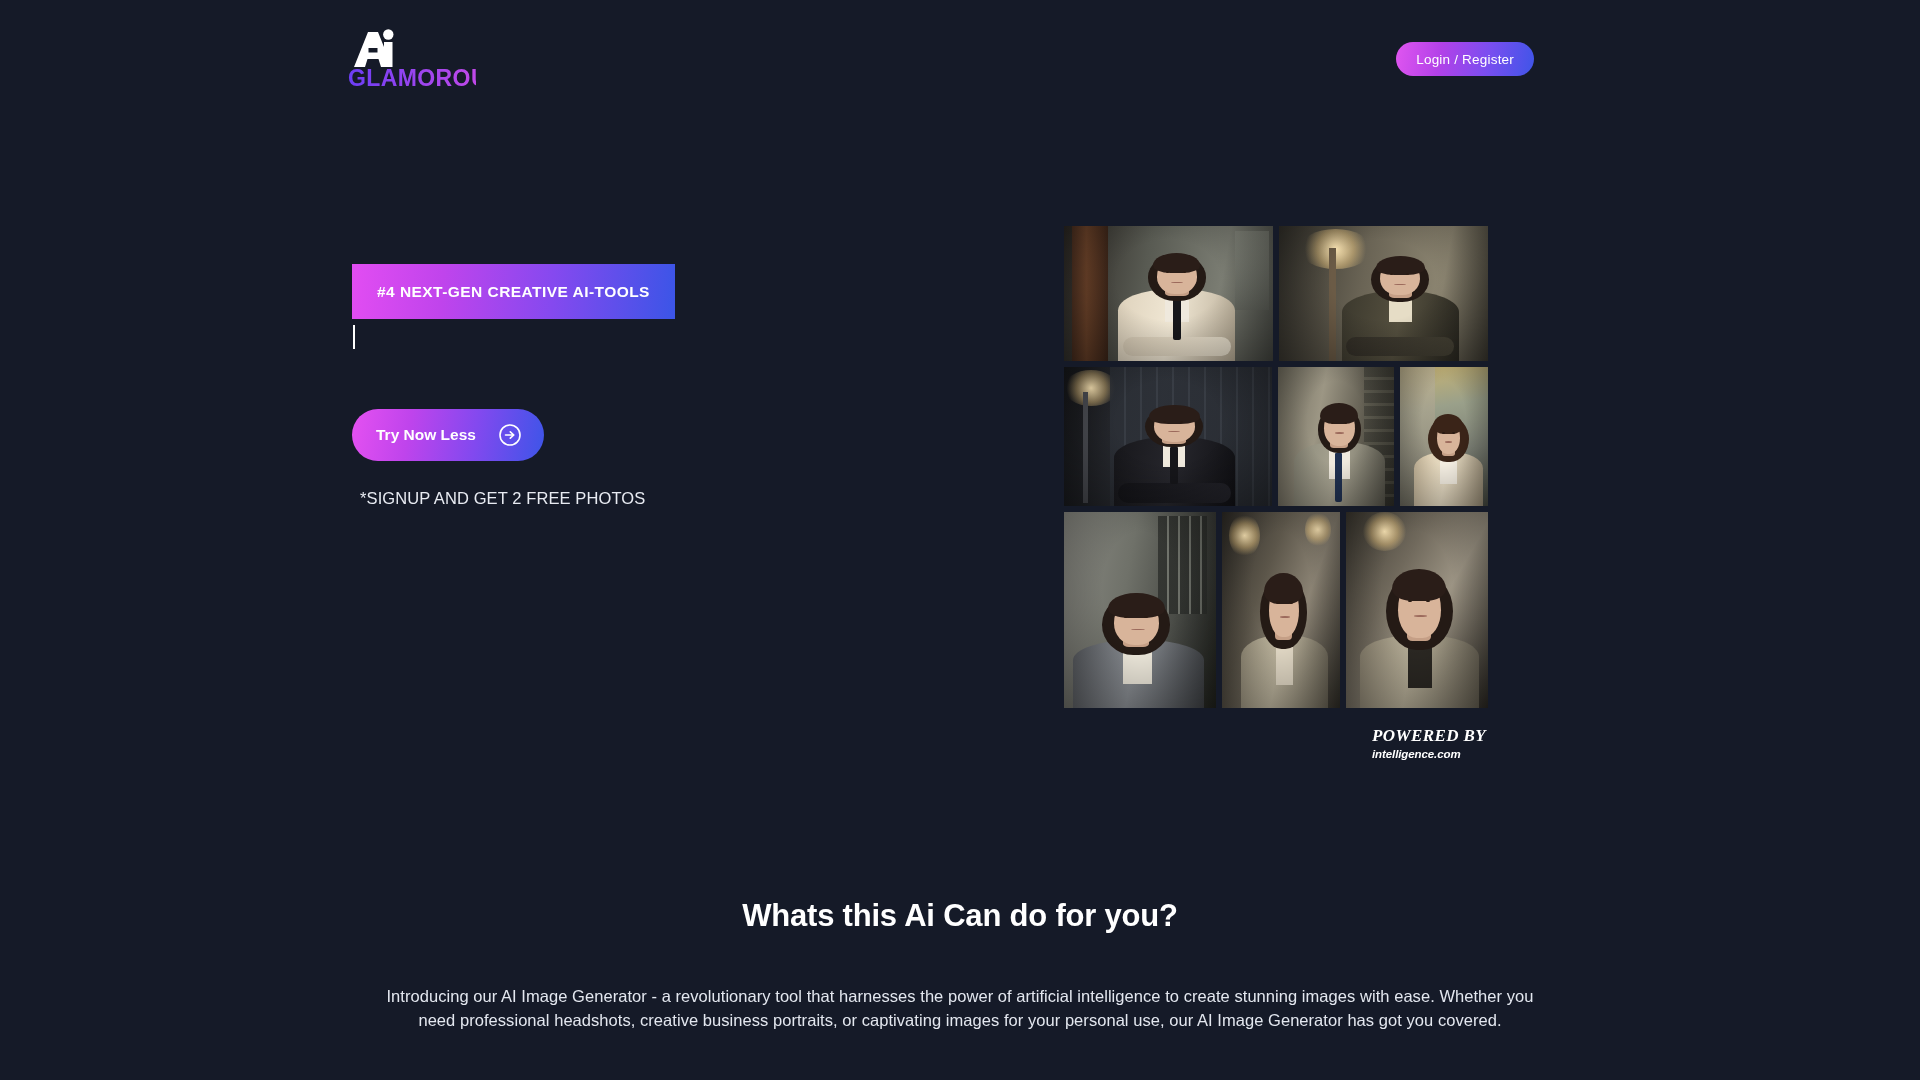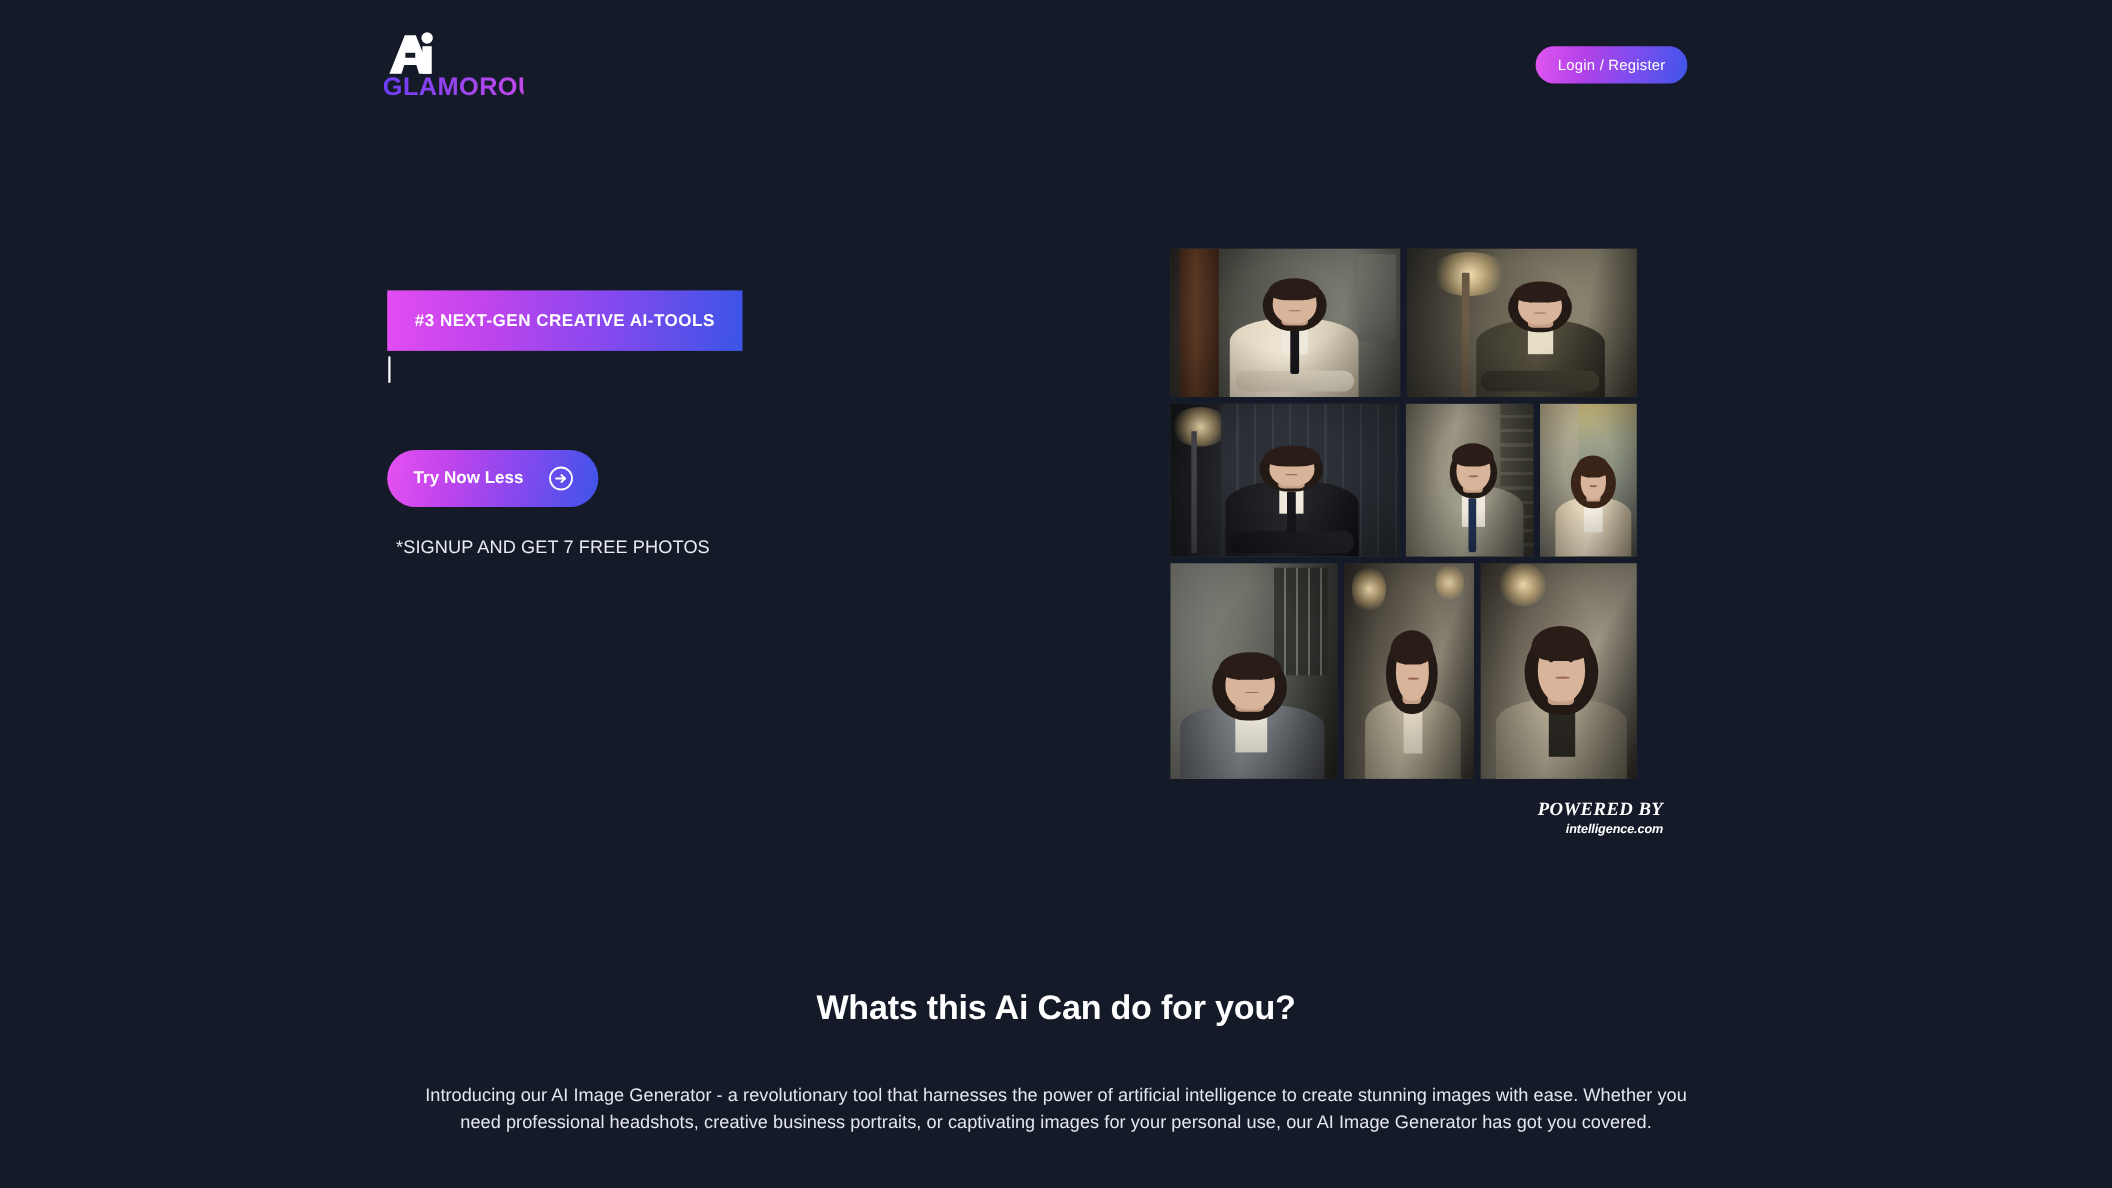--- a/index.html
+++ b/index.html
@@ -203,21 +203,21 @@
           background: radial-gradient(circle, #ffe9b8 0%, rgba(255,216,140,0.45) 45%, rgba(255,216,140,0) 75%); }
   .pole { position: absolute; background: #6b5b46; }
   .blinds { position: absolute; }
   .door { position: absolute; background: linear-gradient(90deg,#4b2f20,#6b4229 40%,#3a2418); }
 
   
   .powered {
     position: absolute;
     left: 1372px;
     top: 726px;
-    text-align: right;
+    text-align: left;
     width: 140px;
   }
   .powered-top {
     color: #ffffff;
     font-family: "Liberation Serif", serif;
     font-size: 17px;
     font-weight: 700;
     font-style: italic;
     letter-spacing: 0.4px;
     line-height: 20px;
@@ -284,34 +284,34 @@
 
         <text x="0" y="64" font-family="Liberation Sans, sans-serif" font-size="23" font-weight="700" letter-spacing="0.4" fill="url(#gword)">GLAMOROUS</text>
       </svg>
     </a>
 
 
     <button class="login-btn">Login / Register</button>
   </div>
 
   <div class="hero-left">
-    <div class="badge">#3 NEXT-GEN CREATIVE AI-TOOLS</div>
+    <div class="badge">#4 NEXT-GEN CREATIVE AI-TOOLS</div>
 
 
     <h2 class="subhead"><span class="caret"></span></h2>
 
     <button class="cta-btn">
       <span>Try Now Less</span>
       <svg class="cta-arrow" width="24" height="24" viewBox="0 0 24 24">
         <circle cx="12" cy="12" r="10" fill="none" stroke="#ffffff" stroke-width="1.6"></circle>
         <path d="M7.5 12 H15.5 M12.3 8.8 L15.8 12 L12.3 15.2" fill="none" stroke="#ffffff" stroke-width="1.6" stroke-linecap="round" stroke-linejoin="round"></path>
       </svg>
     </button>
 
-    <div class="signup-note">*SIGNUP AND GET 7 FREE PHOTOS</div>
+    <div class="signup-note">*SIGNUP AND GET 2 FREE PHOTOS</div>
   </div>
 
   <div class="collage">
 
     <div class="crow r1">
 
       <div class="cell">
         <div class="bg" style="background:linear-gradient(100deg,#2a2622 0%,#585a52 38%,#7b7d73 72%,#4a4c46 100%)"></div>
         <div class="door" style="left:4%;top:0;width:17%;height:100%"></div>
         <div class="blinds" style="right:2%;top:4%;width:16%;height:58%;background:linear-gradient(180deg,#8a8d82,#5d6059);opacity:.55"></div>

